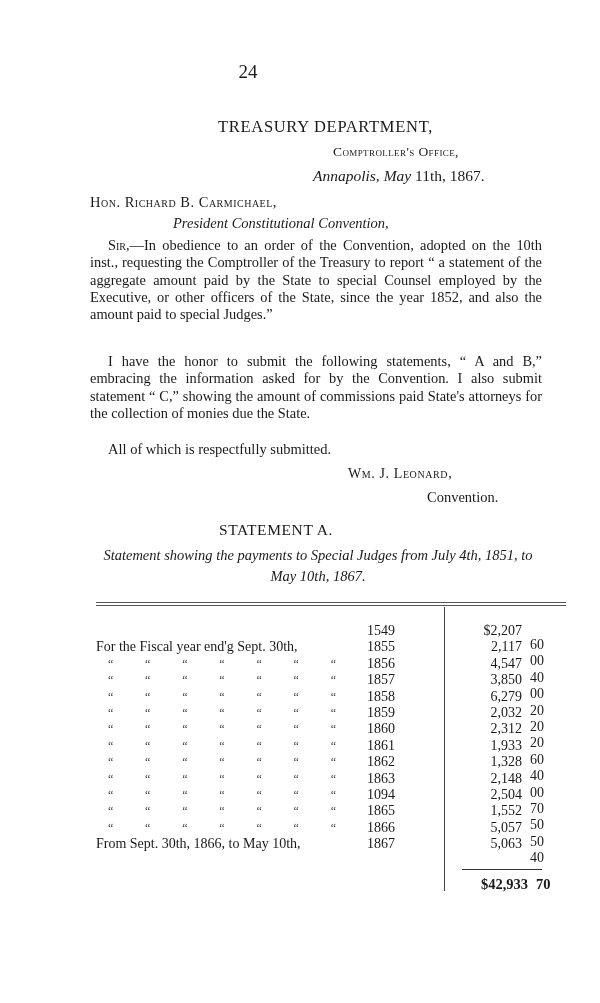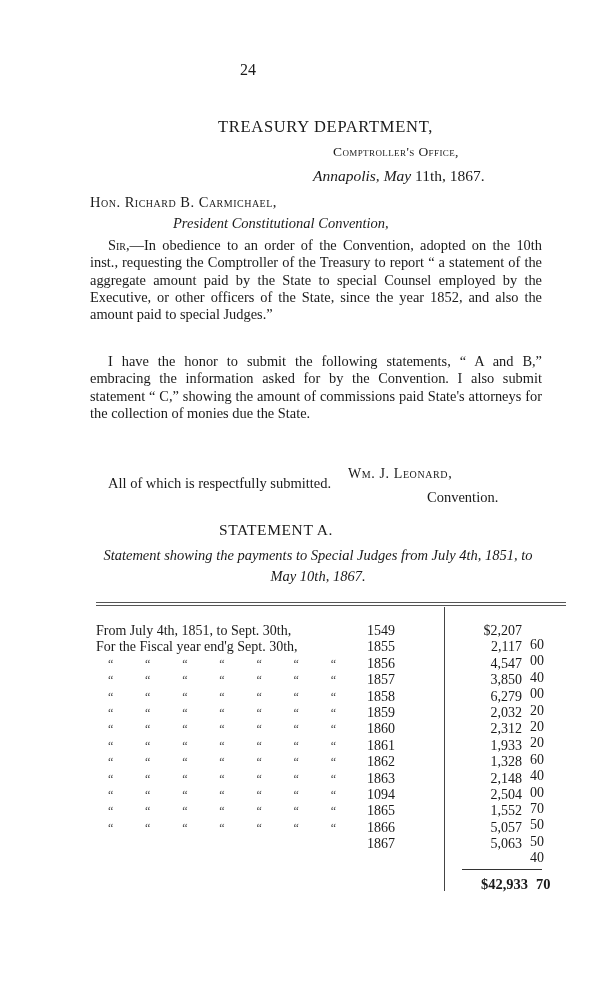--- a/index.html
+++ b/index.html
@@ -3,32 +3,32 @@
 <meta charset="utf-8">
 <style>
   html, body { margin: 0; padding: 0; }
   body {
     width: 600px; height: 1003px; background: #ffffff; position: relative;
     font-family: "DejaVu Serif", "Liberation Serif", serif; color: #1a1a1a;
     overflow: hidden;
   }
   .abs { position: absolute; white-space: nowrap; }
   .t { font-family: "Liberation Serif", "DejaVu Serif", serif; }
-  .page-num { left: 0; width: 496px; top: 61px; text-align: center; font-size: 16px; }
+  .page-num { left: 0; width: 496px; top: 61px; text-align: center; font-size: 19px; }
   .dept { left: 218px; top: 117px; font-size: 16.5px; letter-spacing: 0.7px; }
   .office { left: 333px; top: 144px; font-size: 13.5px; font-variant: small-caps; letter-spacing: 0.4px; text-align: center; }
   .place { left: 313px; top: 167px; font-size: 15.5px; }
   .addressee { left: 90px; top: 194px; font-size: 14.5px; font-variant: small-caps; letter-spacing: 0.5px; }
   .addressee-title { left: 173px; top: 215px; font-size: 14.5px; font-style: italic; }
   .para { left: 90px; width: 452px; font-size: 14.4px; line-height: 17.3px; text-align: justify; white-space: normal; }
   .para p { margin: 0; text-indent: 18px; }
   .sir { font-variant: small-caps; }
   .p1 { top: 237px; }
   .p2 { top: 353px; }
-  .p3 { top: 441px; left: 108px; font-size: 14.5px; margin-top: 34px; }
+  .p3 { top: 441px; left: 108px; font-size: 14.5px; }
   .sig { left: 348px; top: 466px; font-size: 14px; font-variant: small-caps; letter-spacing: 0.6px; }
   .sig-title { left: 427px; top: 489px; font-size: 14.5px; }
   .stmt-head { left: 0; width: 552px; top: 521px; text-align: center; font-size: 15.5px; letter-spacing: 0.6px; }
   .stmt-desc { left: 92px; width: 452px; top: 545px; font-size: 14.5px; font-style: italic; line-height: 21px; text-align: center; white-space: normal; }
   .rule { position: absolute; left: 96px; width: 470px; border-top: 1px solid #555; }
   .vrule { position: absolute; left: 444px; top: 607px; height: 284px; border-left: 1px solid #444; }
   .sumrule { position: absolute; left: 462px; width: 80px; top: 869px; border-top: 1px solid #333; }
   .rows { position: absolute; left: 96px; top: 623px; width: 460px; }
   .row { height: 16.4px; position: relative; font-size: 14px; line-height: 16.4px; }
   .row .desc { position: absolute; left: 0; white-space: nowrap; }
@@ -70,21 +70,20 @@
 
 <div class="abs t stmt-head">STATEMENT A.</div>
 <div class="abs t stmt-desc">Statement showing the payments to Special Judges from July 4th, 1851, to May 10th, 1867.</div>
 
 <div class="rule" style="top:602px;"></div>
 <div class="rule" style="top:605px;"></div>
 <div class="vrule"></div>
 
 <div class="rows t" id="rows">
     <div class="row">
-      <span class="desc">From July 4th, 1851, to Sept. 30th,</span>
       <span class="yr">1549</span>
       <span class="dollars">$2,207</span>
       <span class="cents">60</span>
     </div>
     <div class="row">
       <span class="desc">For the Fiscal year end'g Sept. 30th,</span>
       <span class="yr">1855</span>
       <span class="dollars">2,117</span>
       <span class="cents">00</span>
     </div>
@@ -236,20 +235,21 @@
         <span>“</span>
         <span>“</span>
         <span>“</span>
         <span>“</span>
       </span>
       <span class="yr">1866</span>
       <span class="dollars">5,057</span>
       <span class="cents">50</span>
     </div>
     <div class="row">
+      <span class="desc">From Sept. 30th, 1866, to May 10th,</span>
       <span class="yr">1867</span>
       <span class="dollars">5,063</span>
       <span class="cents">40</span>
     </div>
   </div>
 
 <div class="sumrule"></div>
 <div class="total t">
   <span class="dollars">$42,933</span>
   <span class="cents">70</span>

